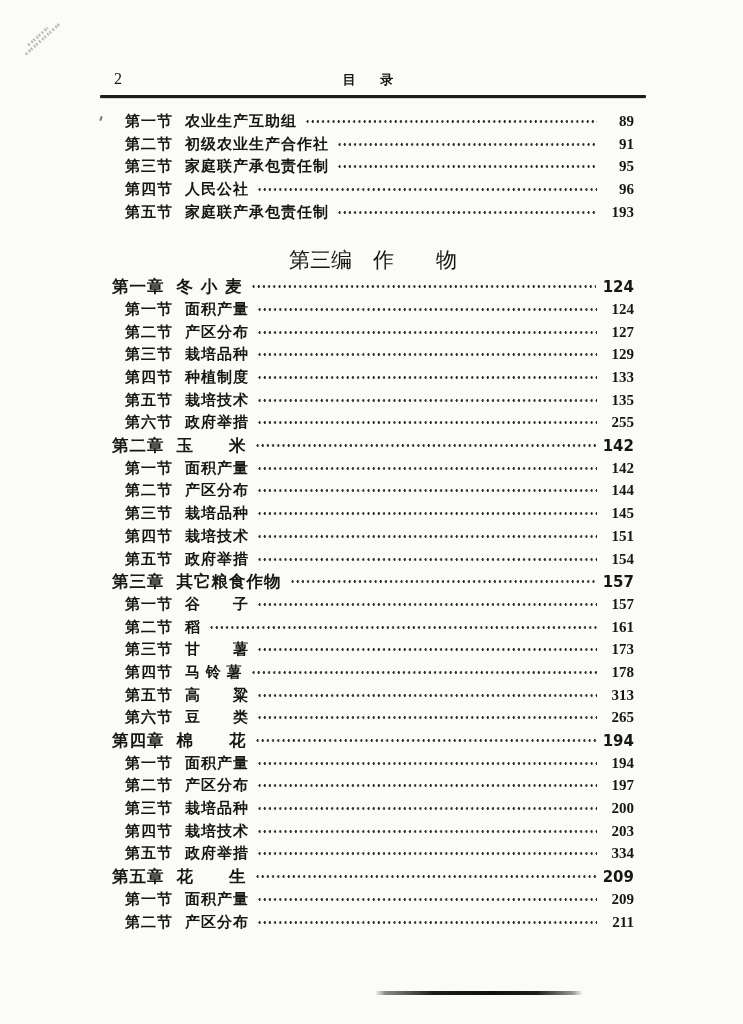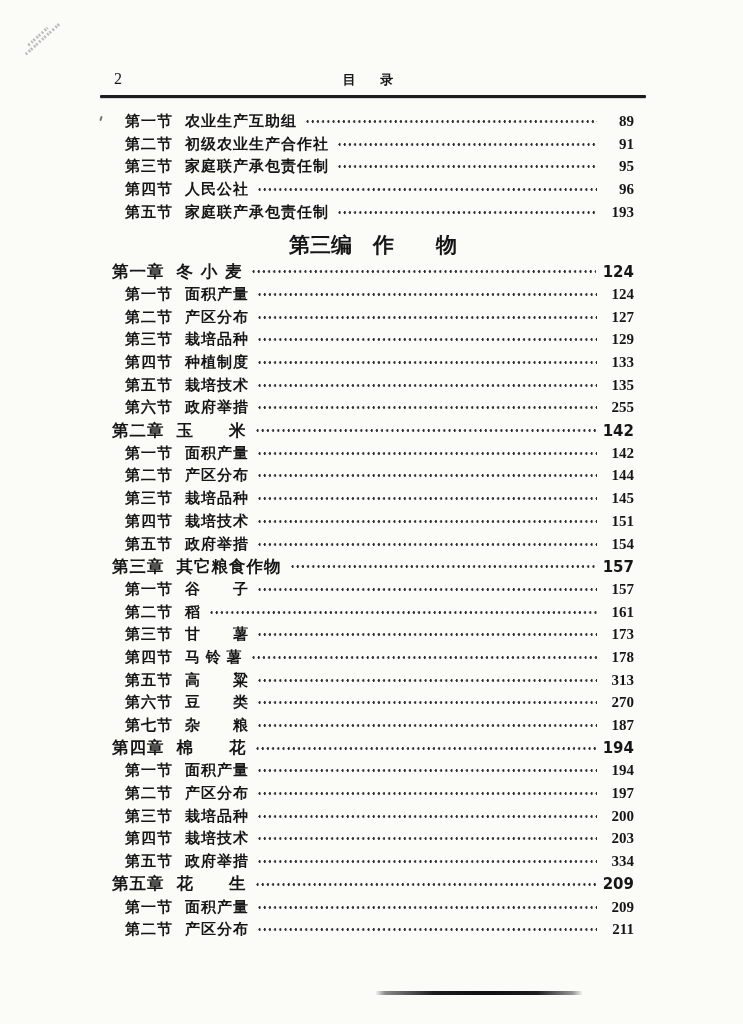--- a/index.html
+++ b/index.html
@@ -59,22 +59,22 @@
   .row .label{margin-right:12px;letter-spacing:1px;text-align:center;}
   .row .title{letter-spacing:1px;}
   .leader{
     flex:1;height:3px;margin:0 7px 0 9px;align-self:center;
     background-image:radial-gradient(circle at 1.6px 1.5px,#2b2b2b 1.05px,rgba(0,0,0,0) 1.35px);
     background-size:5.2px 3px;background-repeat:repeat-x;
   }
   .pnum{min-width:30px;text-align:right;font-weight:600;font-size:15px;}
 
   .part-heading{
-    margin-top:7px;height:30px;line-height:30px;
-    text-align:center;font-size:21px;font-weight:bold;
+    margin-top:22px;height:30px;line-height:30px;
+    text-align:center;font-size:21px;font-weight:normal;
     font-family:"DejaVu Sans","Liberation Sans",sans-serif;
     white-space:pre;
   }
 
   .bottom-smudge{
     position:absolute;left:375px;top:991px;width:208px;height:3.5px;
     border-radius:2px;filter:blur(.35px);
     background:linear-gradient(90deg,
       rgba(25,25,25,0) 0%,rgba(25,25,25,.5) 5%,#1d1d1d 28%,
       #101010 55%,#1d1d1d 78%,rgba(25,25,25,.45) 95%,rgba(25,25,25,0) 100%);
@@ -246,27 +246,21 @@
         <div class="row section">
     <span class="label">第五节</span>
     <span class="title">高　　粱</span>
     <span class="leader"></span>
     <span class="pnum">313</span>
   </div>
         <div class="row section">
     <span class="label">第六节</span>
     <span class="title">豆　　类</span>
     <span class="leader"></span>
-    <span class="pnum">270</span>
-  </div>
-        <div class="row section">
-    <span class="label">第七节</span>
-    <span class="title">杂　　粮</span>
-    <span class="leader"></span>
-    <span class="pnum">187</span>
+    <span class="pnum">265</span>
   </div>
         <div class="row chapter">
     <span class="label">第四章</span>
     <span class="title">棉　　花</span>
     <span class="leader"></span>
     <span class="pnum">194</span>
   </div>
         <div class="row section">
     <span class="label">第一节</span>
     <span class="title">面积产量</span>

